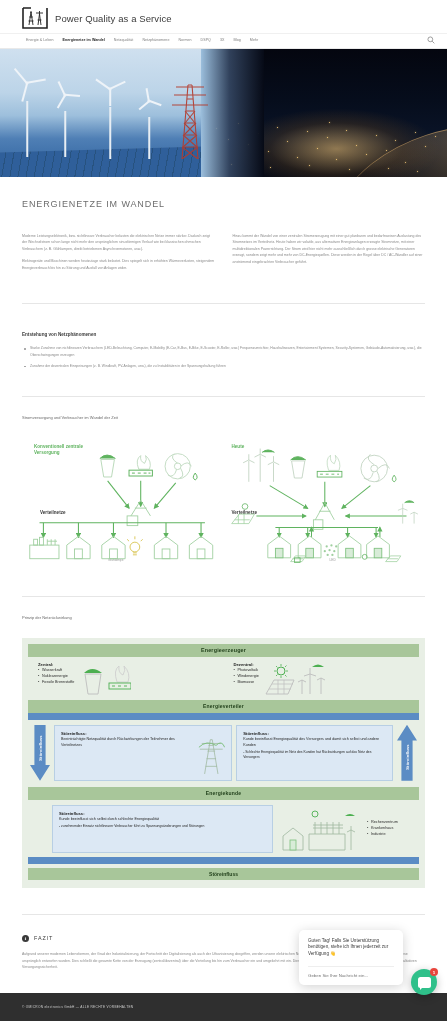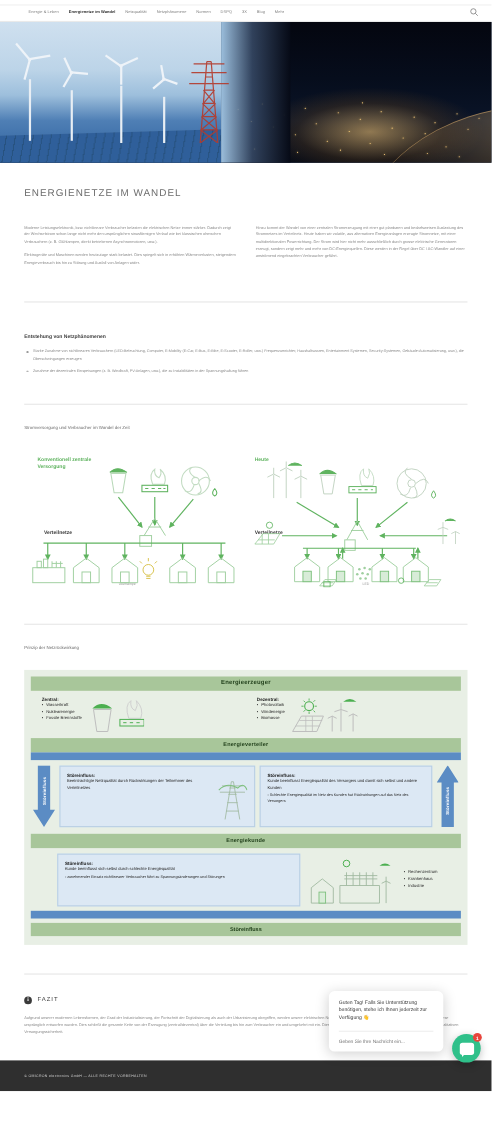--- a/index.html
+++ b/index.html
@@ -324,20 +324,32 @@
     padding: 0 1px;
   }
   .page-root { position: relative; }
 </style>
 </head>
 <body>
 
 <div class="page-root">
 
   <header class="site-header">
+    <div class="brand-row">
+      <span class="logo-mark">
+        <svg width="26" height="22" viewBox="0 0 26 22">
+          <path d="M1,1 L1,21 L25,21 L25,15" fill="none" stroke="#222" stroke-width="1.6"></path>
+          <path d="M1,1 L9,1 M25,1 L25,15" fill="none" stroke="#222" stroke-width="1.6"></path>
+          <path d="M7,18 L9,5 L11,18 M6.5,14 L11.5,14 M7.2,10 L10.8,10 M8,5 L10,5" fill="none" stroke="#222" stroke-width=".9"></path>
+          <path d="M16,18 L17.5,7 L19,18 M15.6,13 L19.4,13" fill="none" stroke="#222" stroke-width=".9"></path>
+          <path d="M14,6 L21,6 M17.5,7 L17.5,4" fill="none" stroke="#222" stroke-width=".9"></path>
+        </svg>
+      </span>
+      <span class="brand-title">Power Quality as a Service</span>
+    </div>
     <nav class="nav-row">
       <div class="nav-list">
         <span class="nav-item">Energie &amp; Leben</span>
         <span class="nav-item active">Energienetze im Wandel</span>
         <span class="nav-item">Netzqualität</span>
         <span class="nav-item">Netzphänomene</span>
         <span class="nav-item">Normen</span>
         <span class="nav-item">DSPQ</span>
         <span class="nav-item">3X</span>
         <span class="nav-item">Blog</span>

